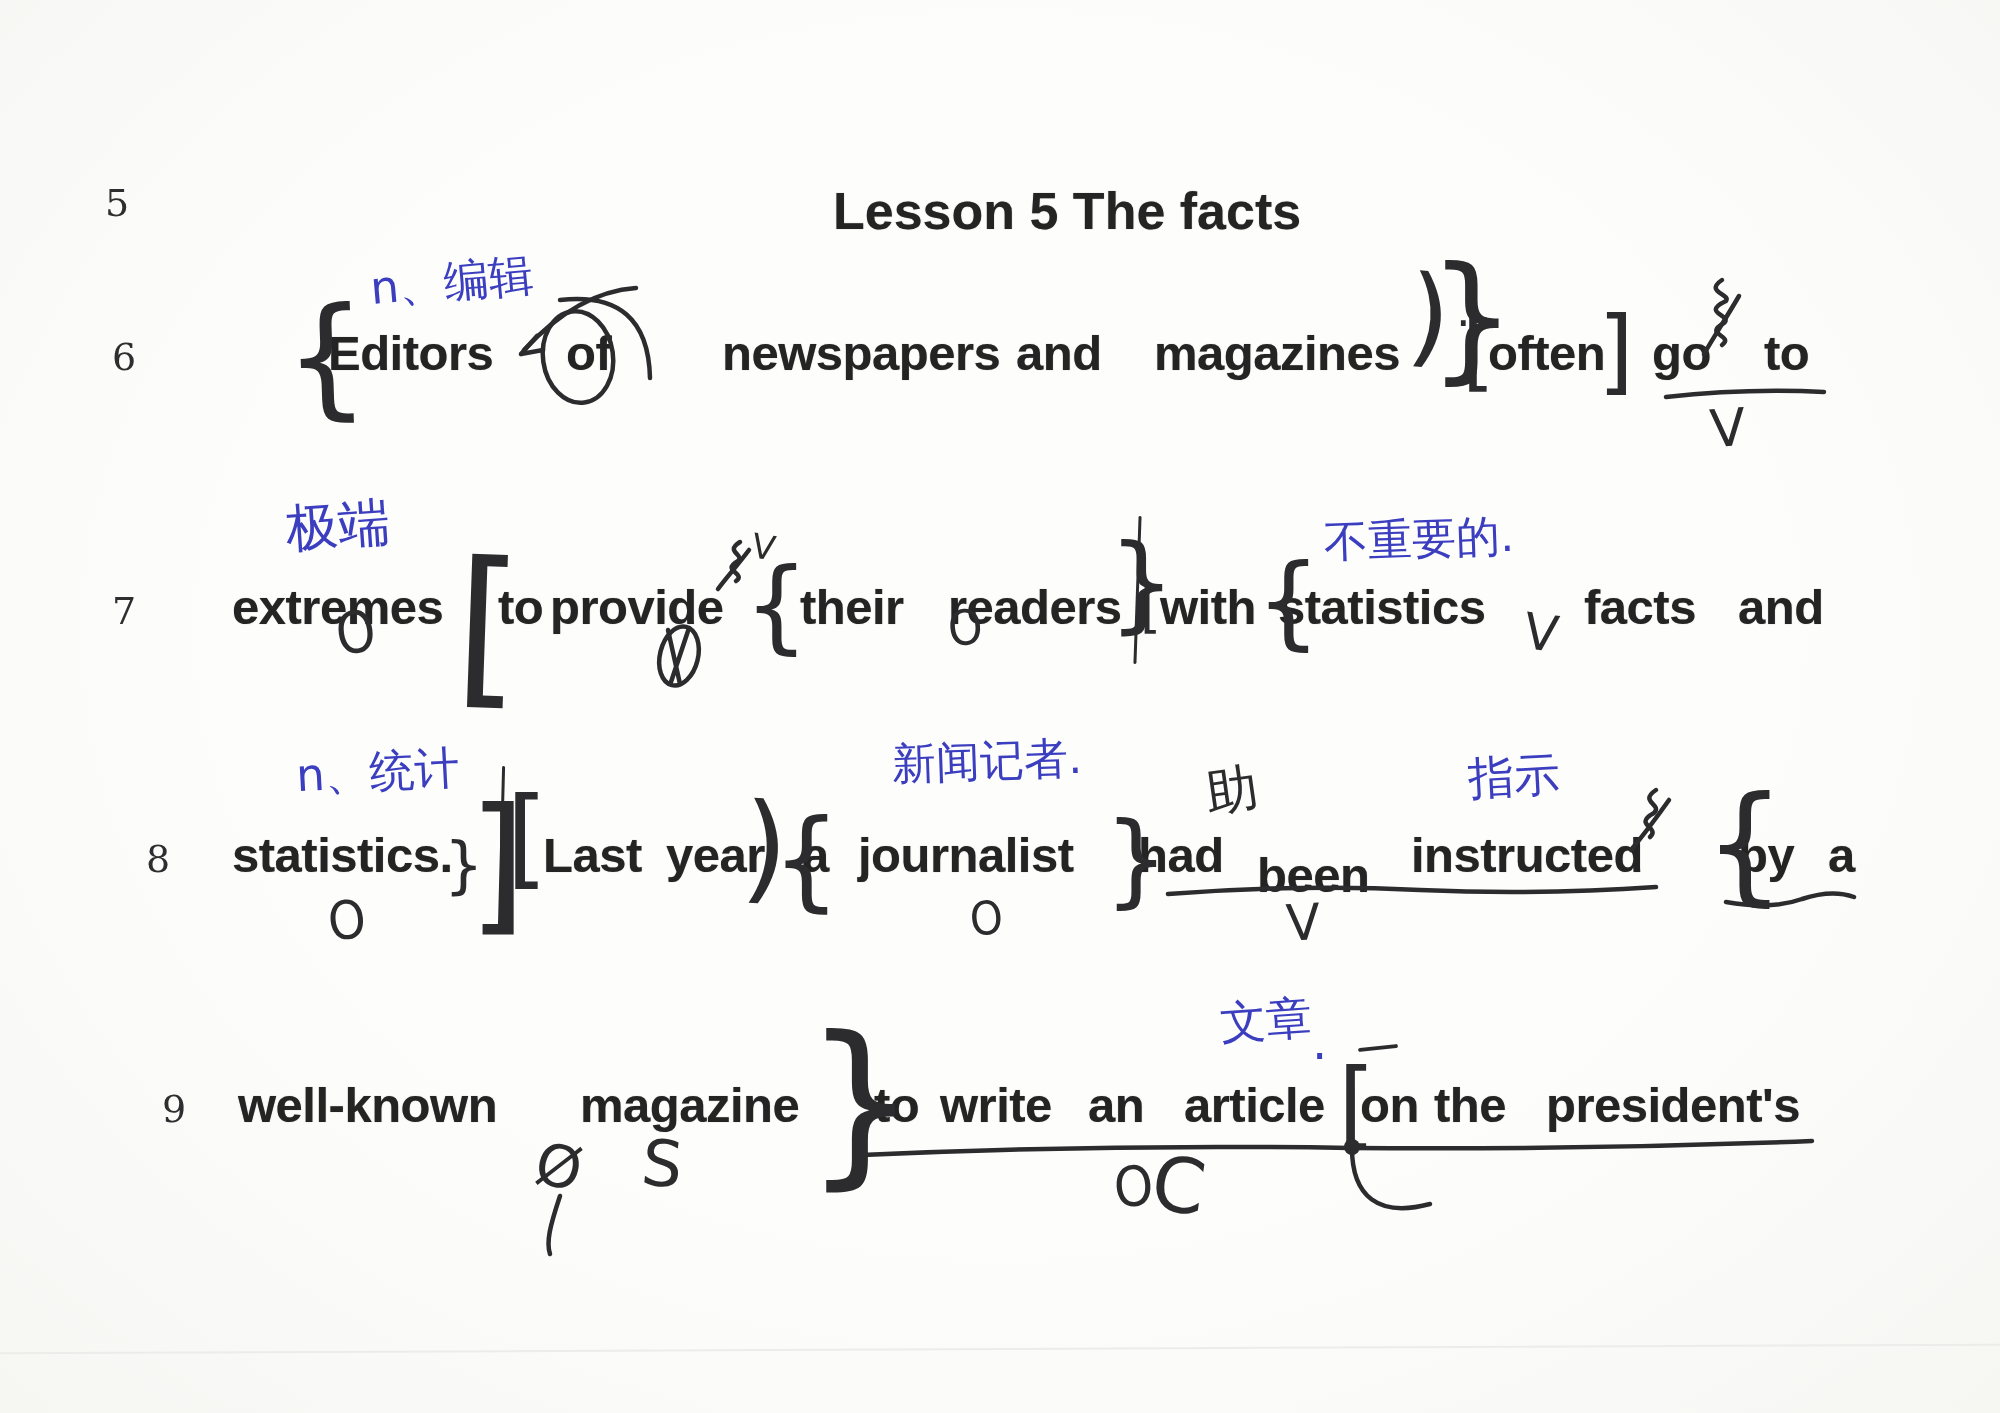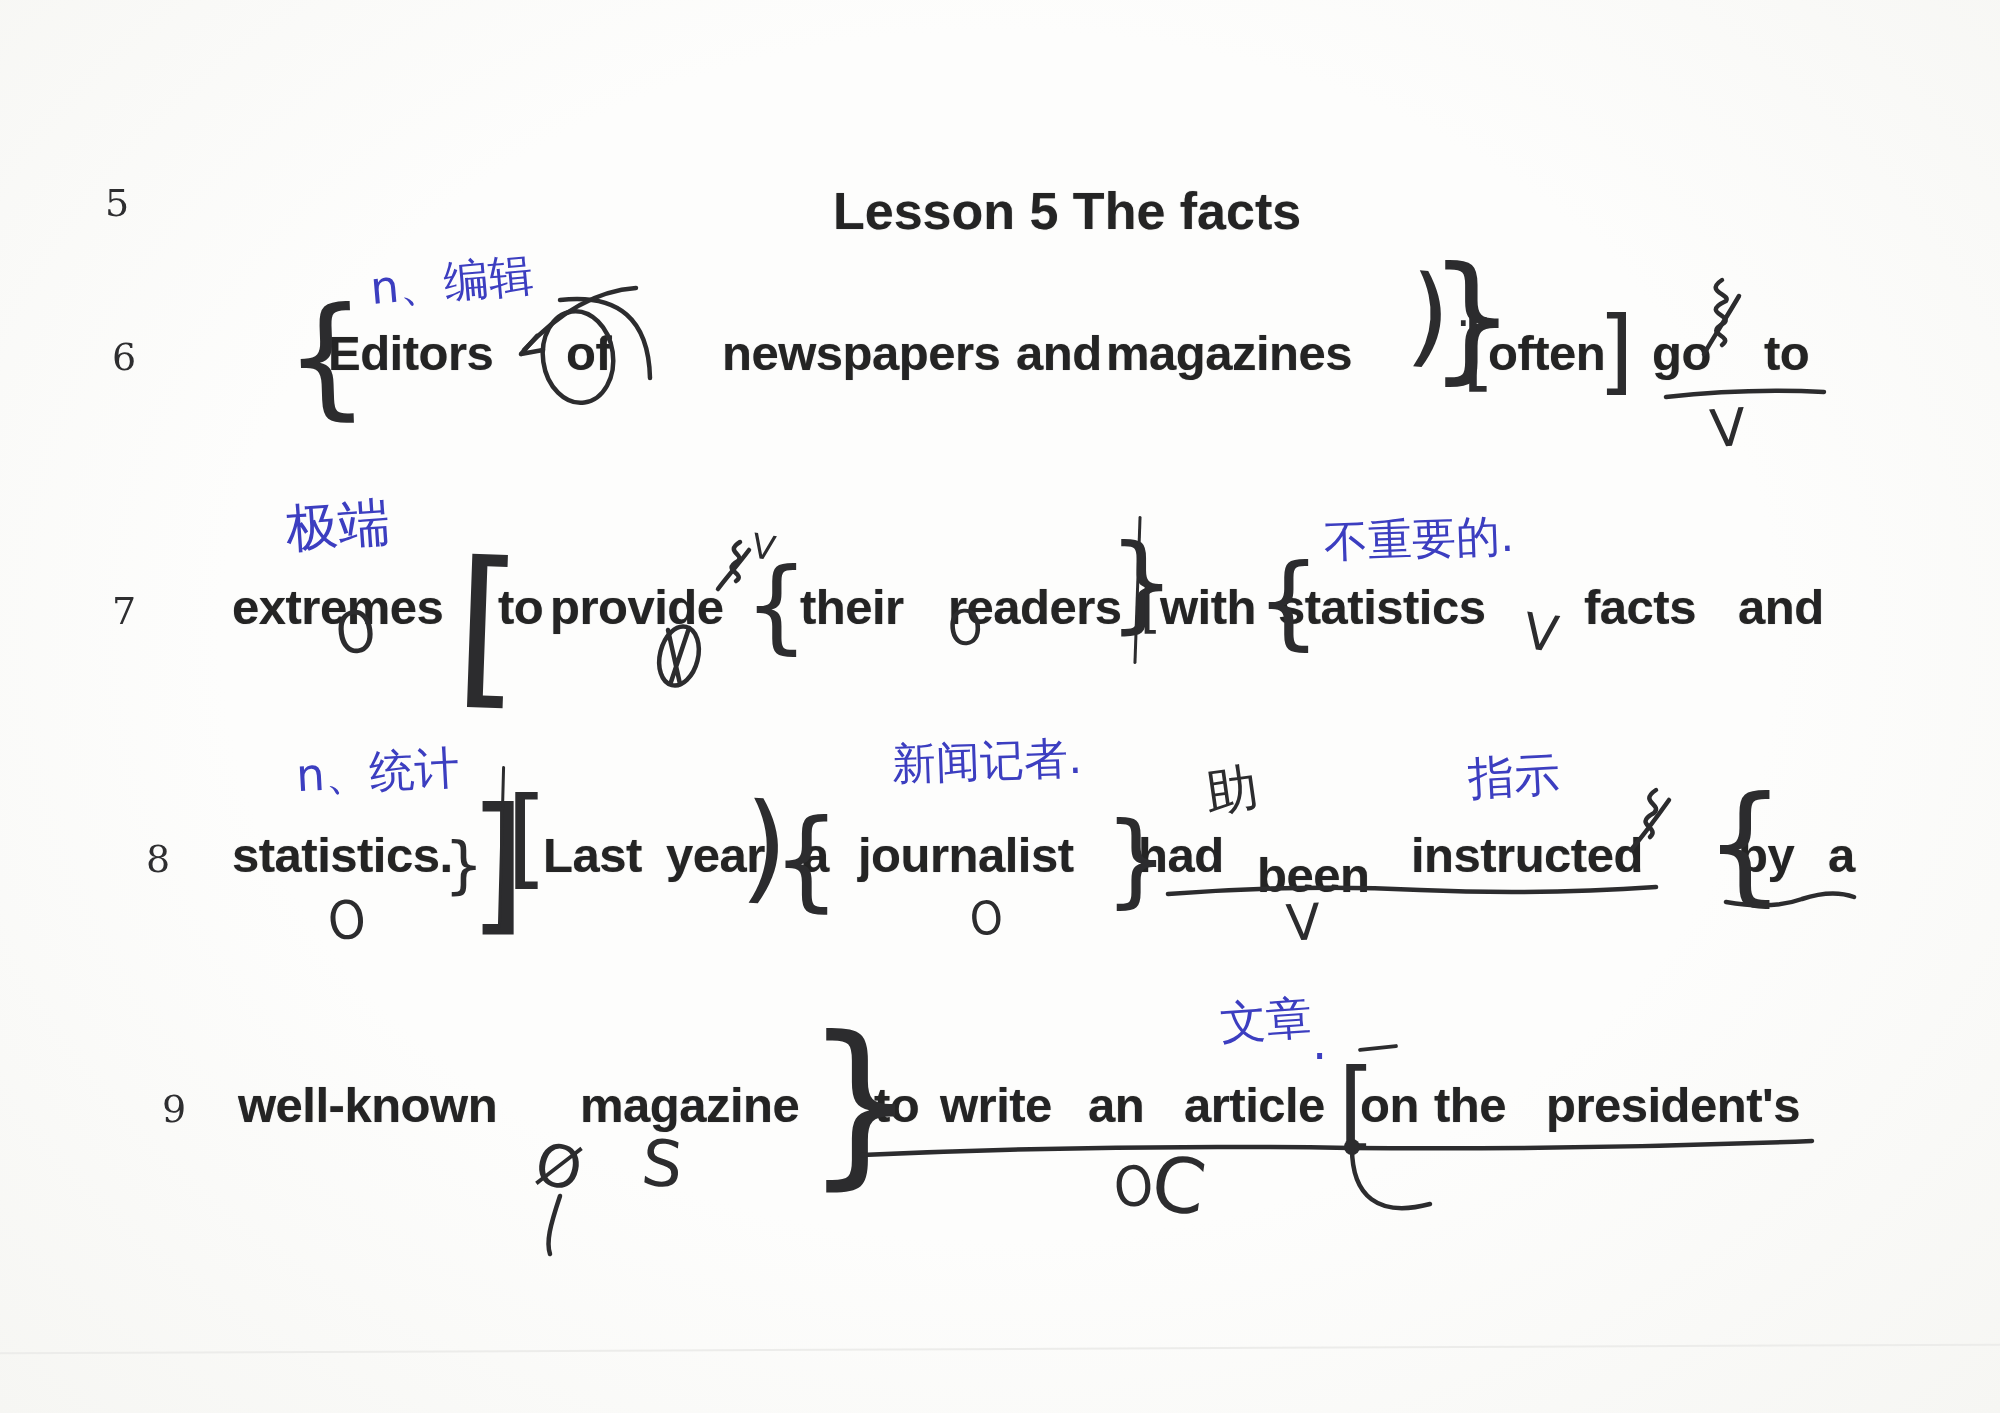--- a/index.html
+++ b/index.html
@@ -53,21 +53,21 @@
 
   <span class="num" style="left:105px; top:184px;">5</span>
   <div class="title">Lesson 5 The facts</div>
 
   <span class="num" style="left:112px; top:338px;">6</span>
   <div class="line" style="top:329px;">
     <span class="w" style="left:328px;">Editors</span>
     <span class="w" style="left:566px;">of</span>
     <span class="w" style="left:722px;">newspapers</span>
     <span class="w" style="left:1016px;">and</span>
-    <span class="w" style="left:1106px;text-align:right;">magazines</span>
+    <span class="w" style="left:1154px;text-align:right;">magazines</span>
     <span class="w" style="left:1488px;">often</span>
     <span class="w" style="left:1652px;">go</span>
     <span class="w" style="left:1764px;">to</span>
   </div>
   <span class="hb" style="left:284px; top:290px; font-size:132px; transform:rotate(-2deg);">{</span>
   <span class="cjk" style="left:370px; top:258px; font-size:45px; transform:rotate(-5deg);">n、编辑</span>
   <span class="hb" style="left:1408px; top:262px; font-size:108px; transform:rotate(4deg);">)</span>
   <span class="hb" style="left:1428px; top:248px; font-size:138px;">}</span>
   <span class="hb" style="left:1456px; top:300px; font-size:46px;">·</span>
   <span class="hb" style="left:1462px; top:310px; font-size:84px;">[</span>

